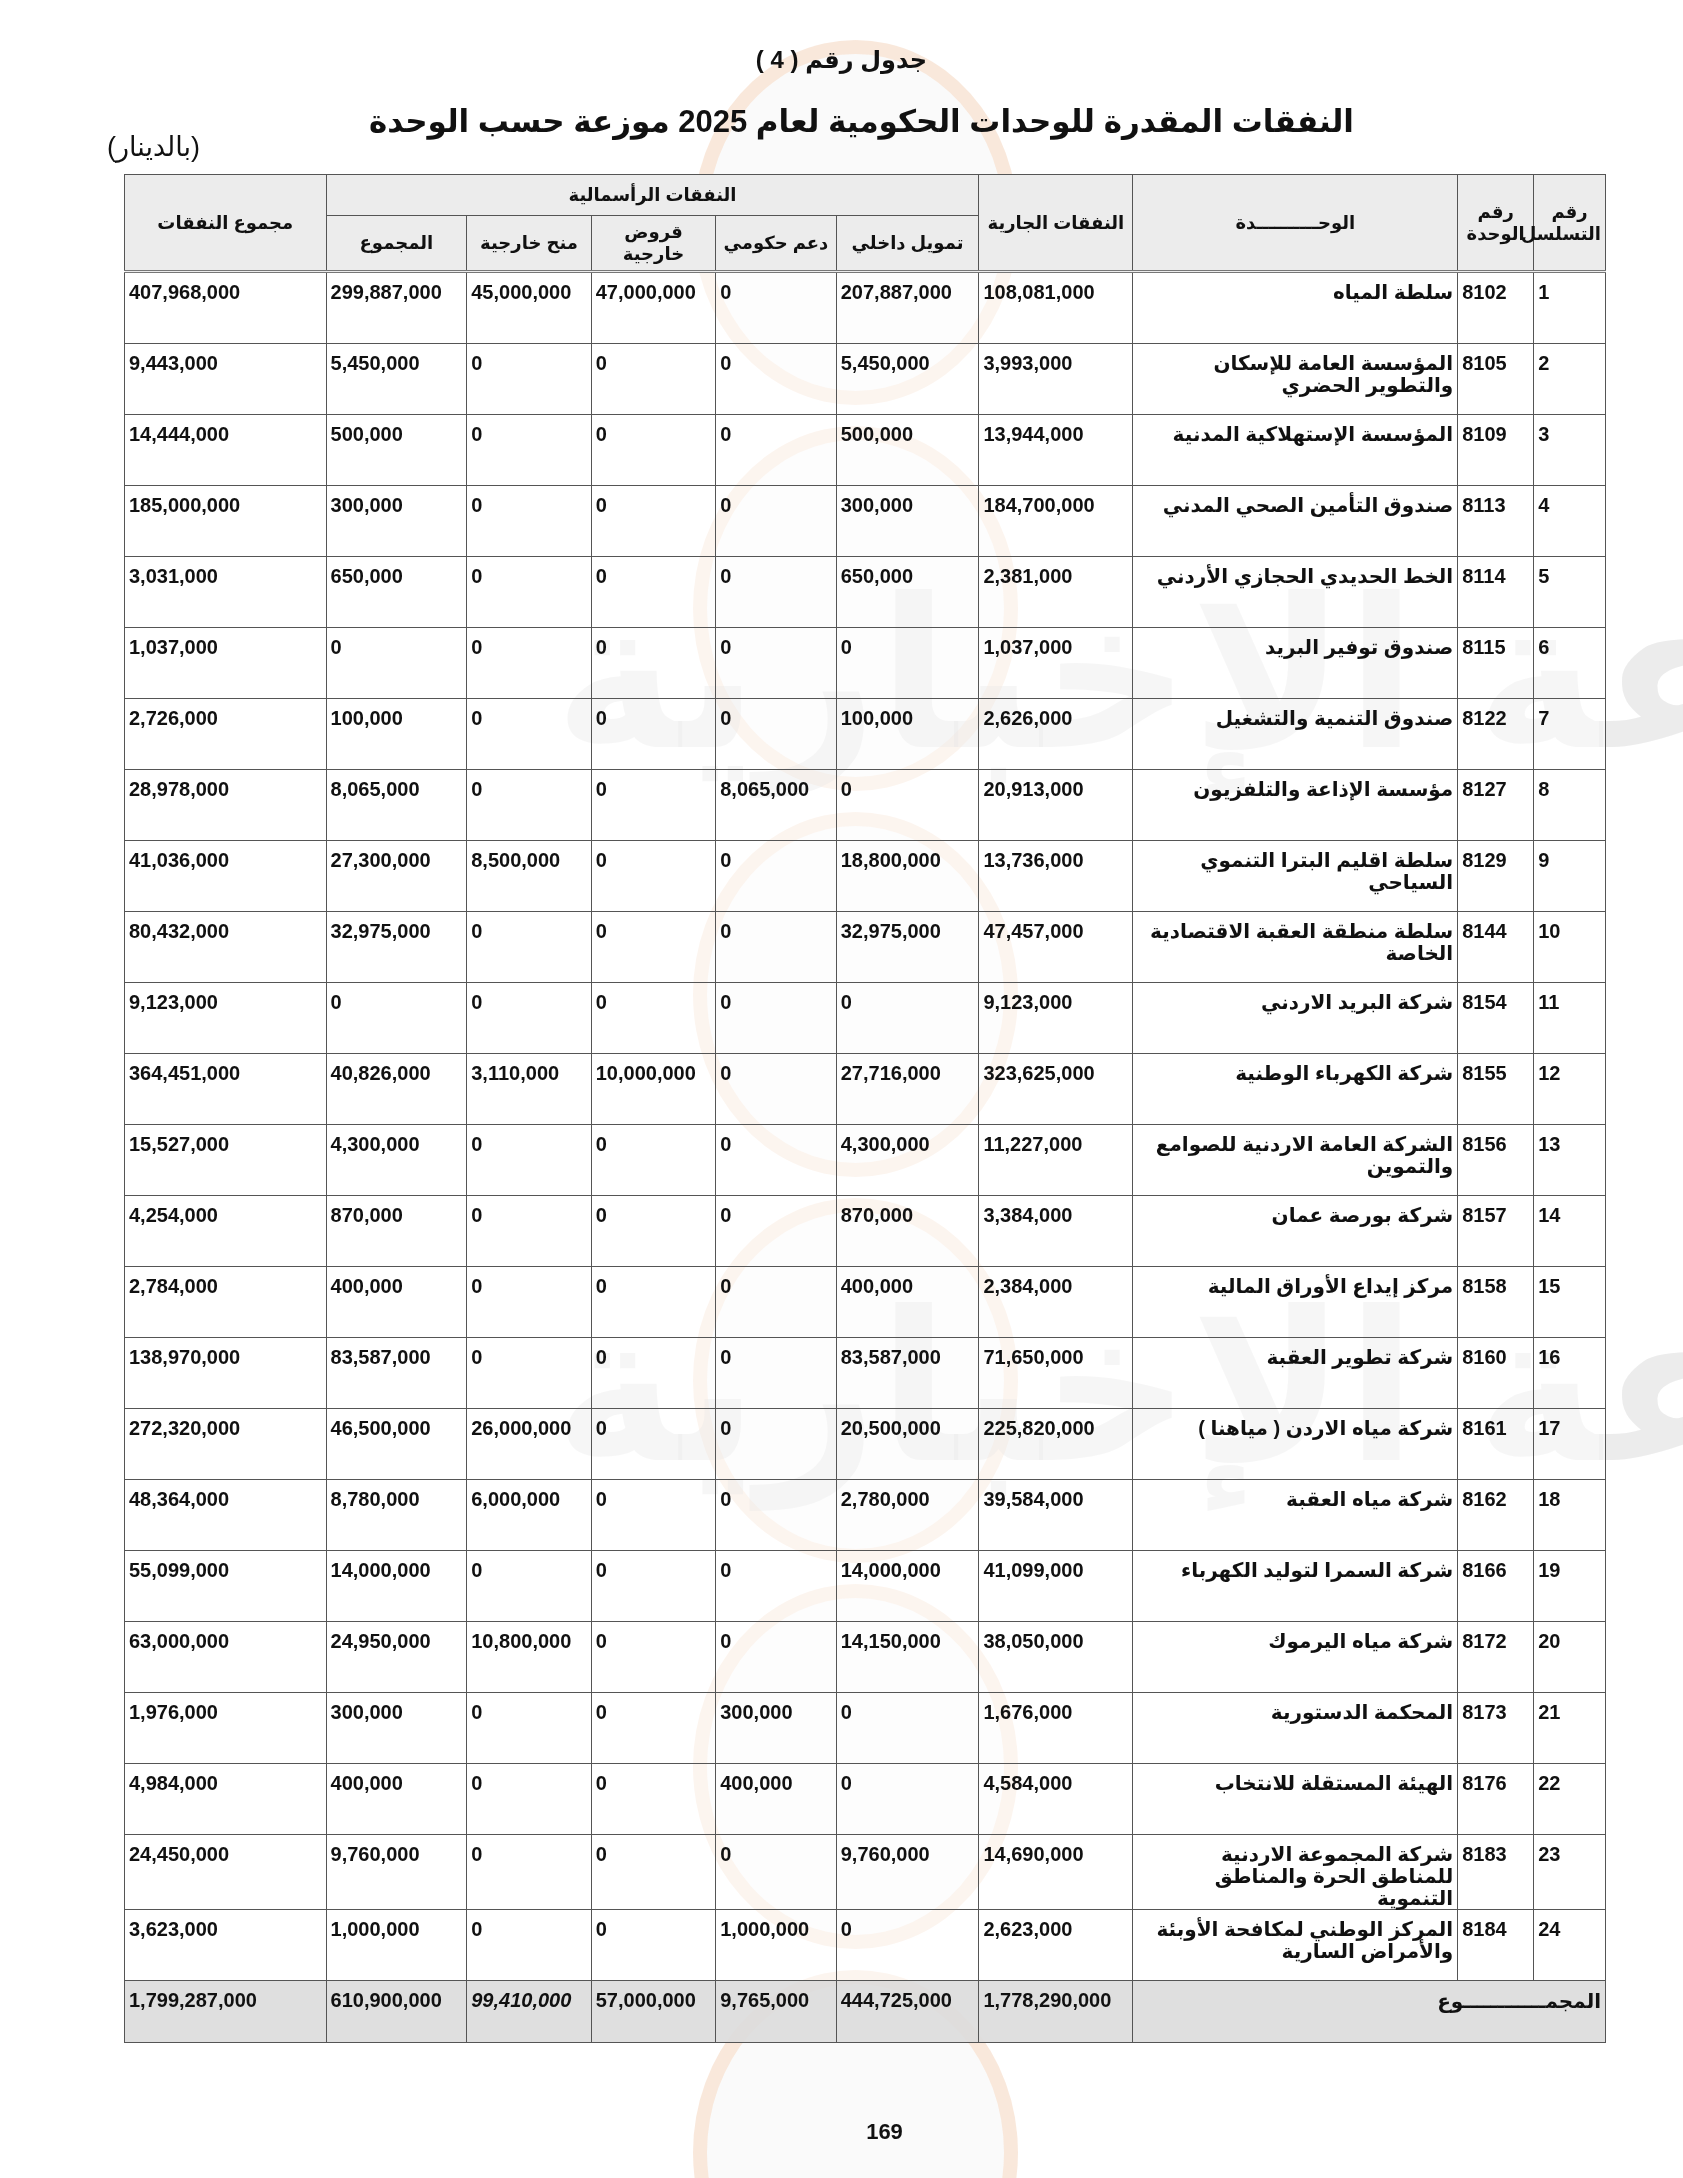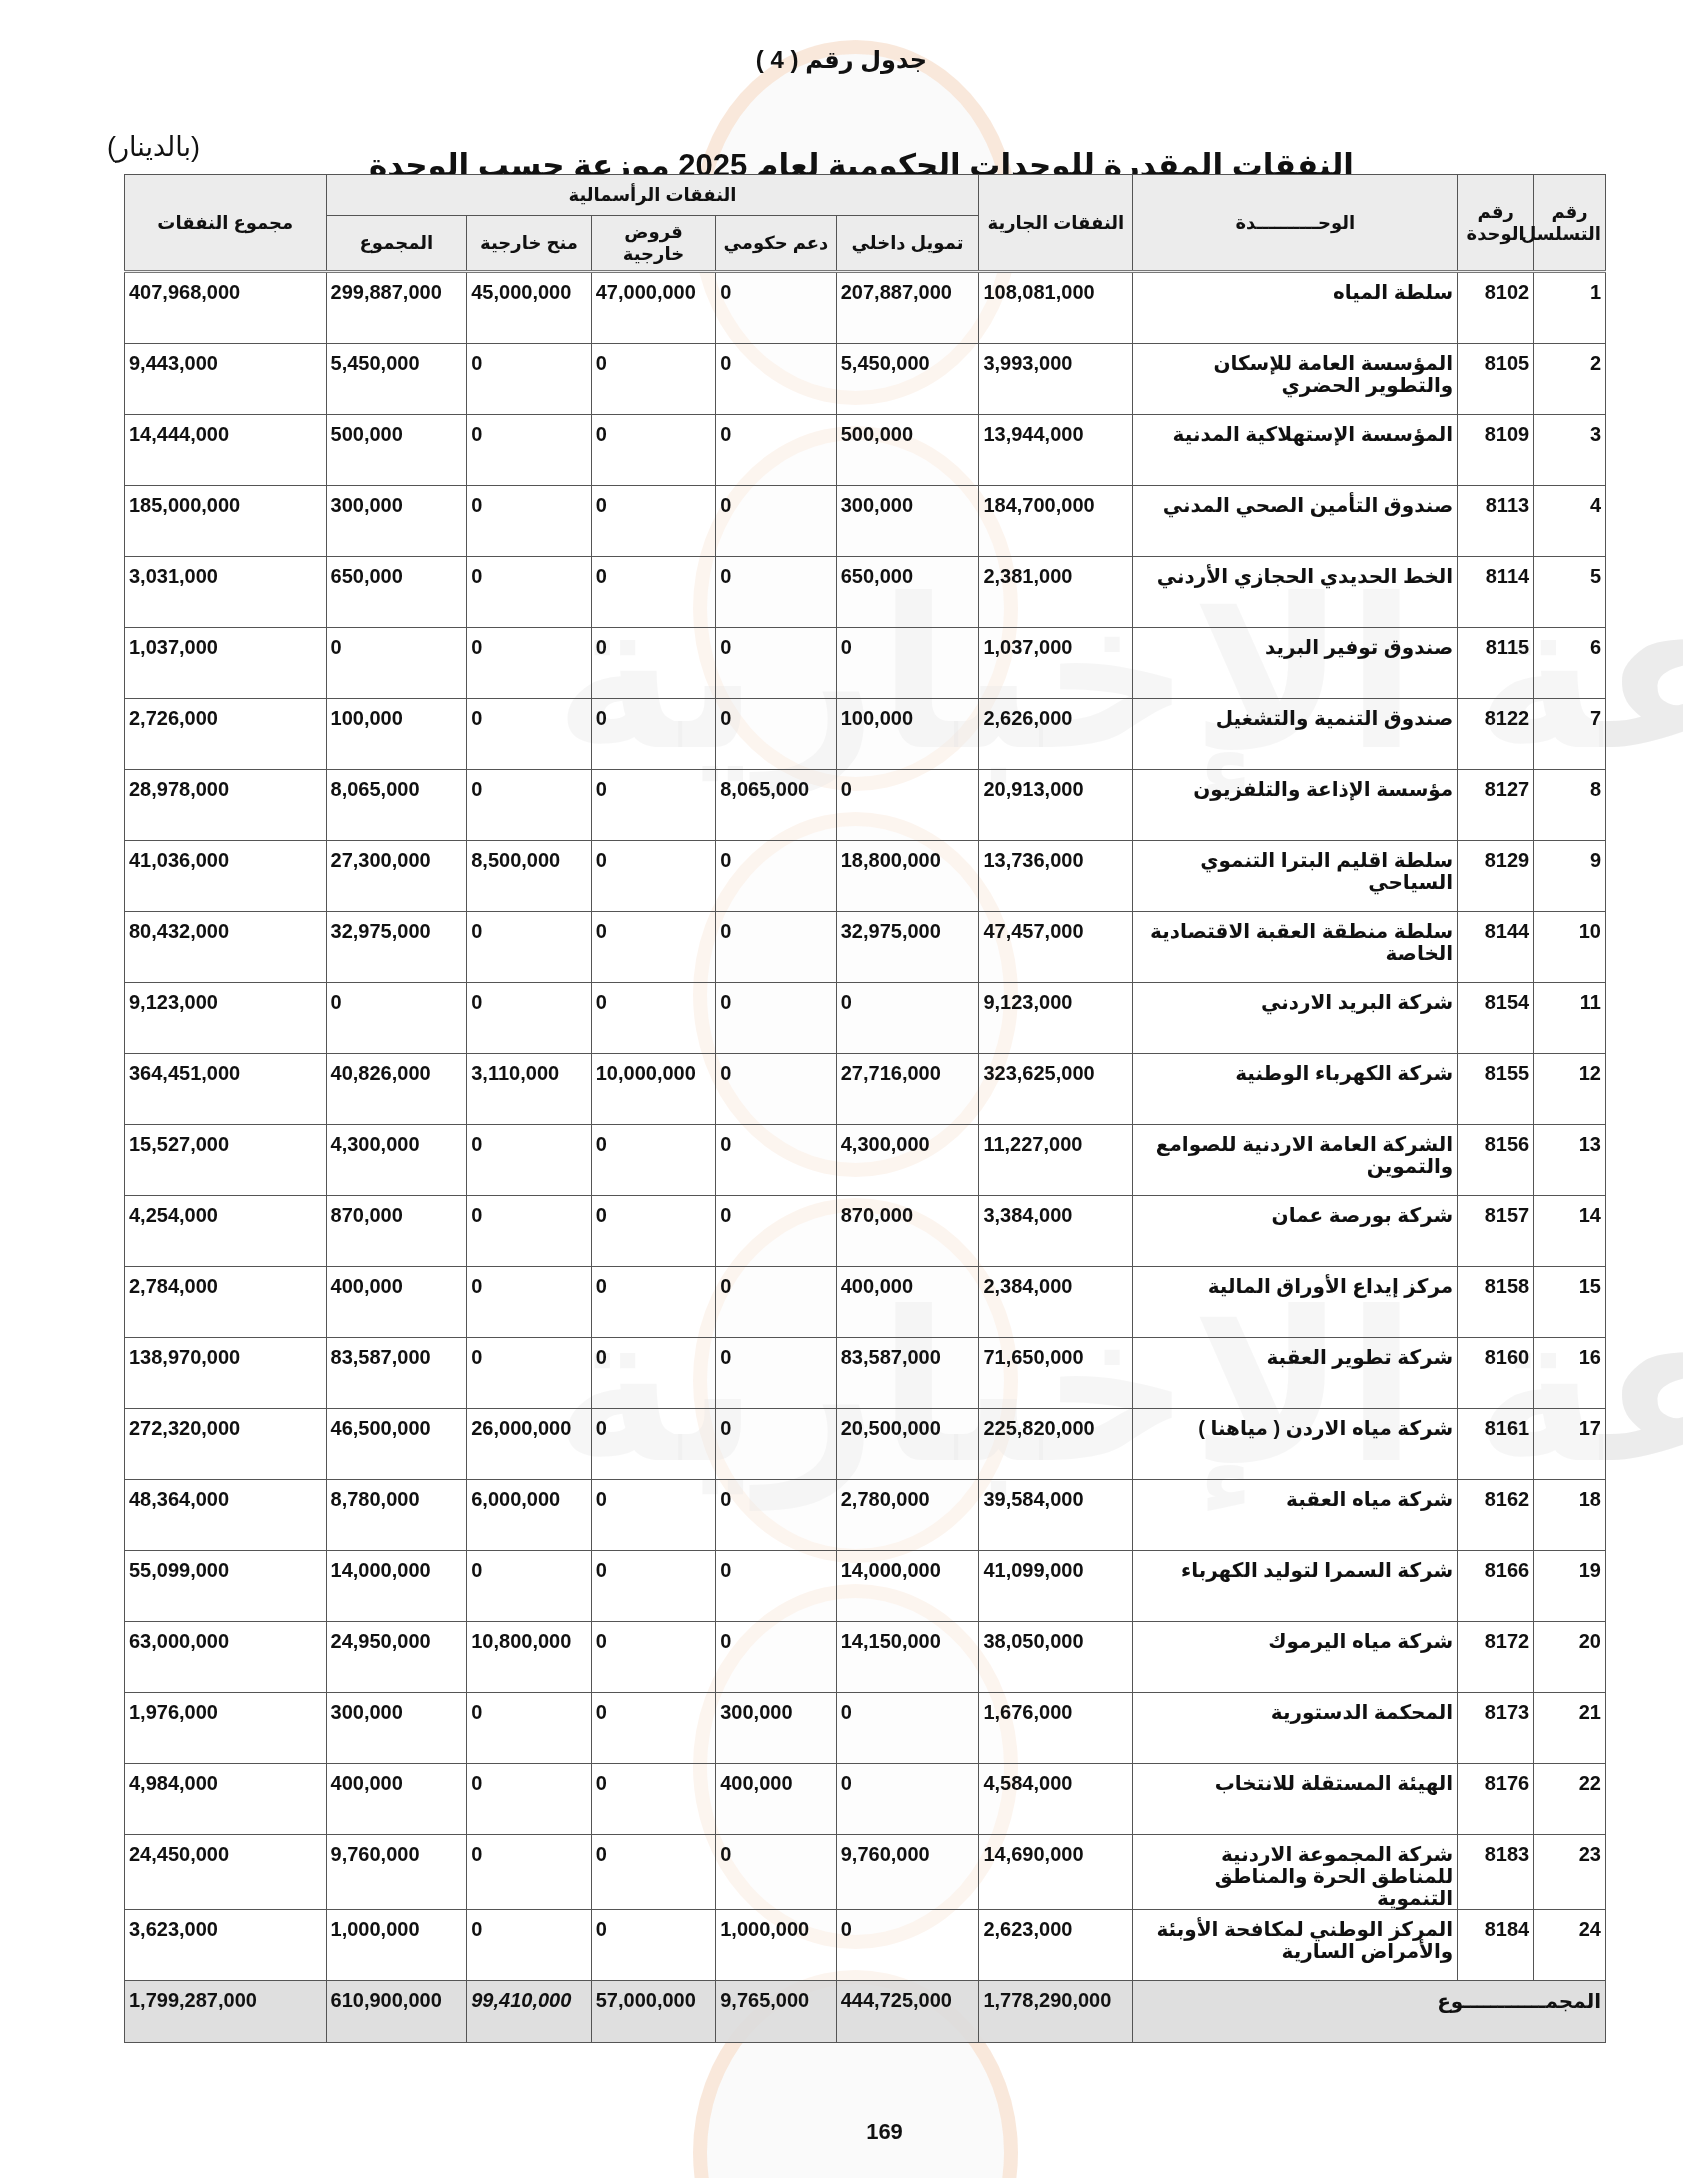--- a/index.html
+++ b/index.html
@@ -6,21 +6,21 @@
   body {
     width:1683px; height:2178px; background:#ffffff; position:relative; overflow:hidden;
     font-family:"Liberation Sans", "DejaVu Sans", sans-serif; color:#111;
   }
   .title1 {
     position:absolute; top:46px; left:0; width:1683px; text-align:center;
     font-size:24px; font-weight:bold; direction:rtl;
   }
   .title2 {
     position:absolute; top:103px; left:0; width:1683px; text-align:center;
-    font-size:31px; font-weight:bold; direction:rtl; padding-left:40px; box-sizing:border-box;margin-top:44px;
+    font-size:31px; font-weight:bold; direction:rtl; padding-left:40px; box-sizing:border-box;
   }
   .unit {
     position:absolute; top:131px; left:107px; font-size:27px; font-weight:normal; direction:rtl;
   }
   
   .wm { position:absolute; pointer-events:none; }
   .wm-clock {
     width:297px; height:337px; border-radius:50%;
     border:14px solid rgba(248,170,110,0.22);
     background:rgba(235,235,235,0.25);
@@ -40,21 +40,21 @@
     vertical-align:middle; text-align:center; padding:2px 4px;
   }
   table.main thead tr.h1 th { height:36px; }
   table.main thead tr.h2 th { height:50px; }
   table.main thead { border-bottom:3px double #777; }
   table.main td {
     height:62px; vertical-align:top; padding:8px 4px 0 4px; font-weight:bold;
     font-size:20px; background:rgba(255,255,255,0.55);
   }
   td.num { text-align:left; direction:ltr; }
-  td.seq, td.code { text-align:right; }
+  td.seq, td.code { text-align:left; }
   td.unitname { text-align:right; font-size:17px; line-height:22px; }
   tr.total td { background:rgba(220,220,220,0.9); height:53px; }
   tr.total td.label { text-align:right; font-size:20px; }
   td.small { font-size:16px; padding-top:6px;font-style:italic; }
   .page-num {
     position:absolute; top:2119px; left:0; width:1683px; text-align:center;
     font-size:22px; font-weight:bold;padding-left:43px;
   }
 </style>
 </head>

